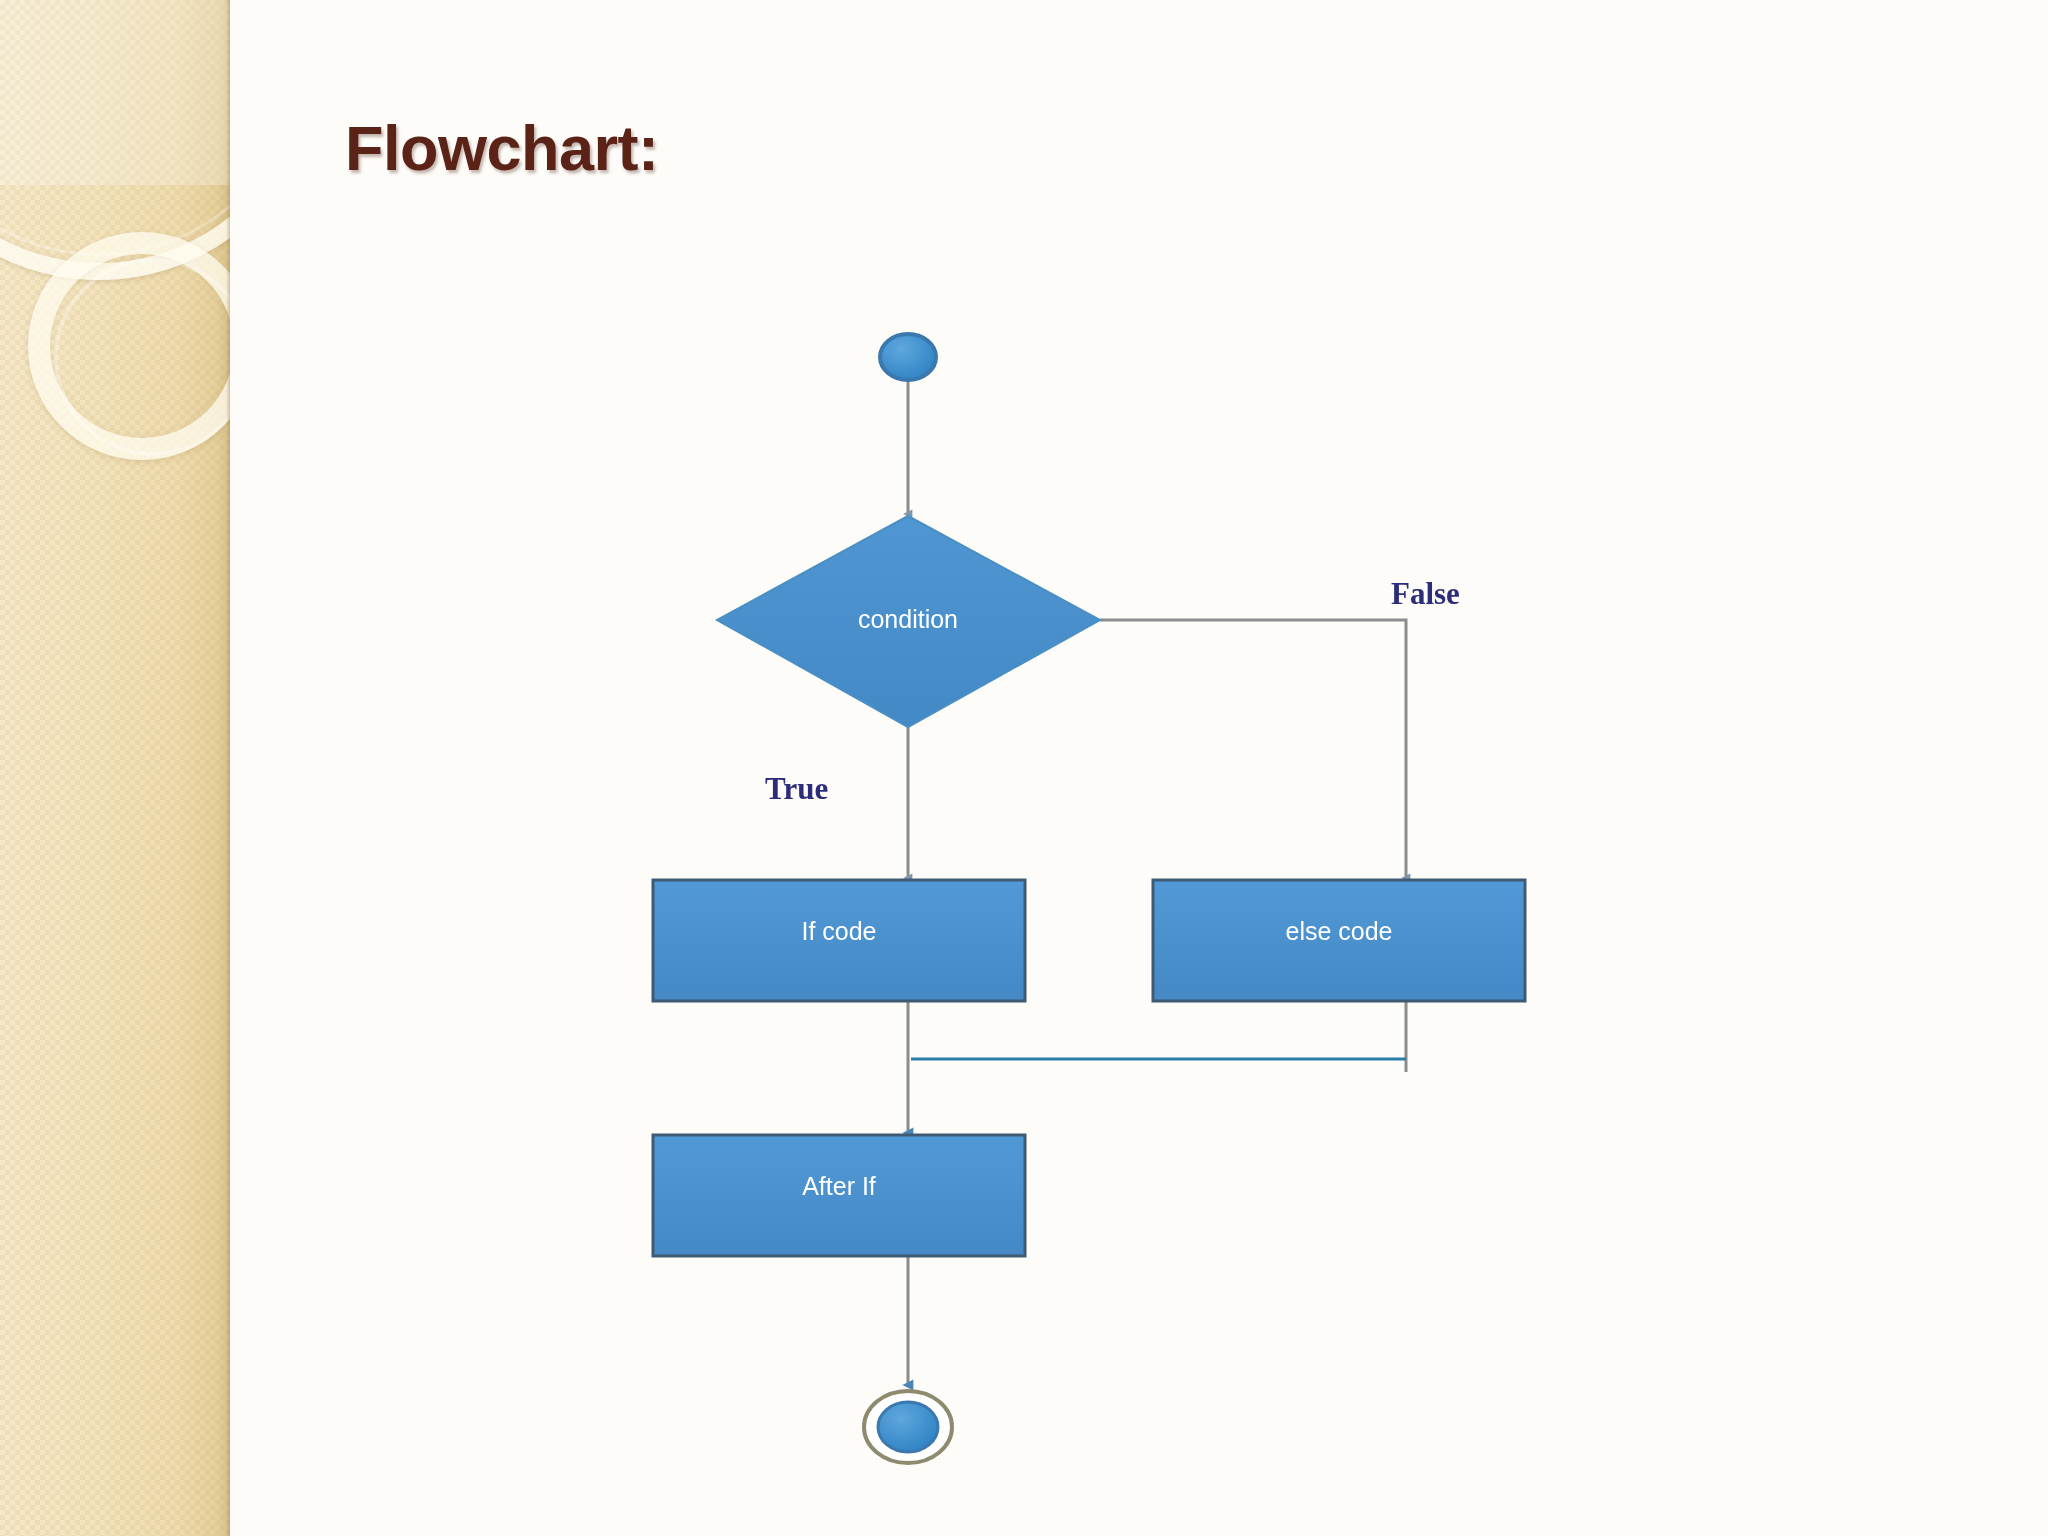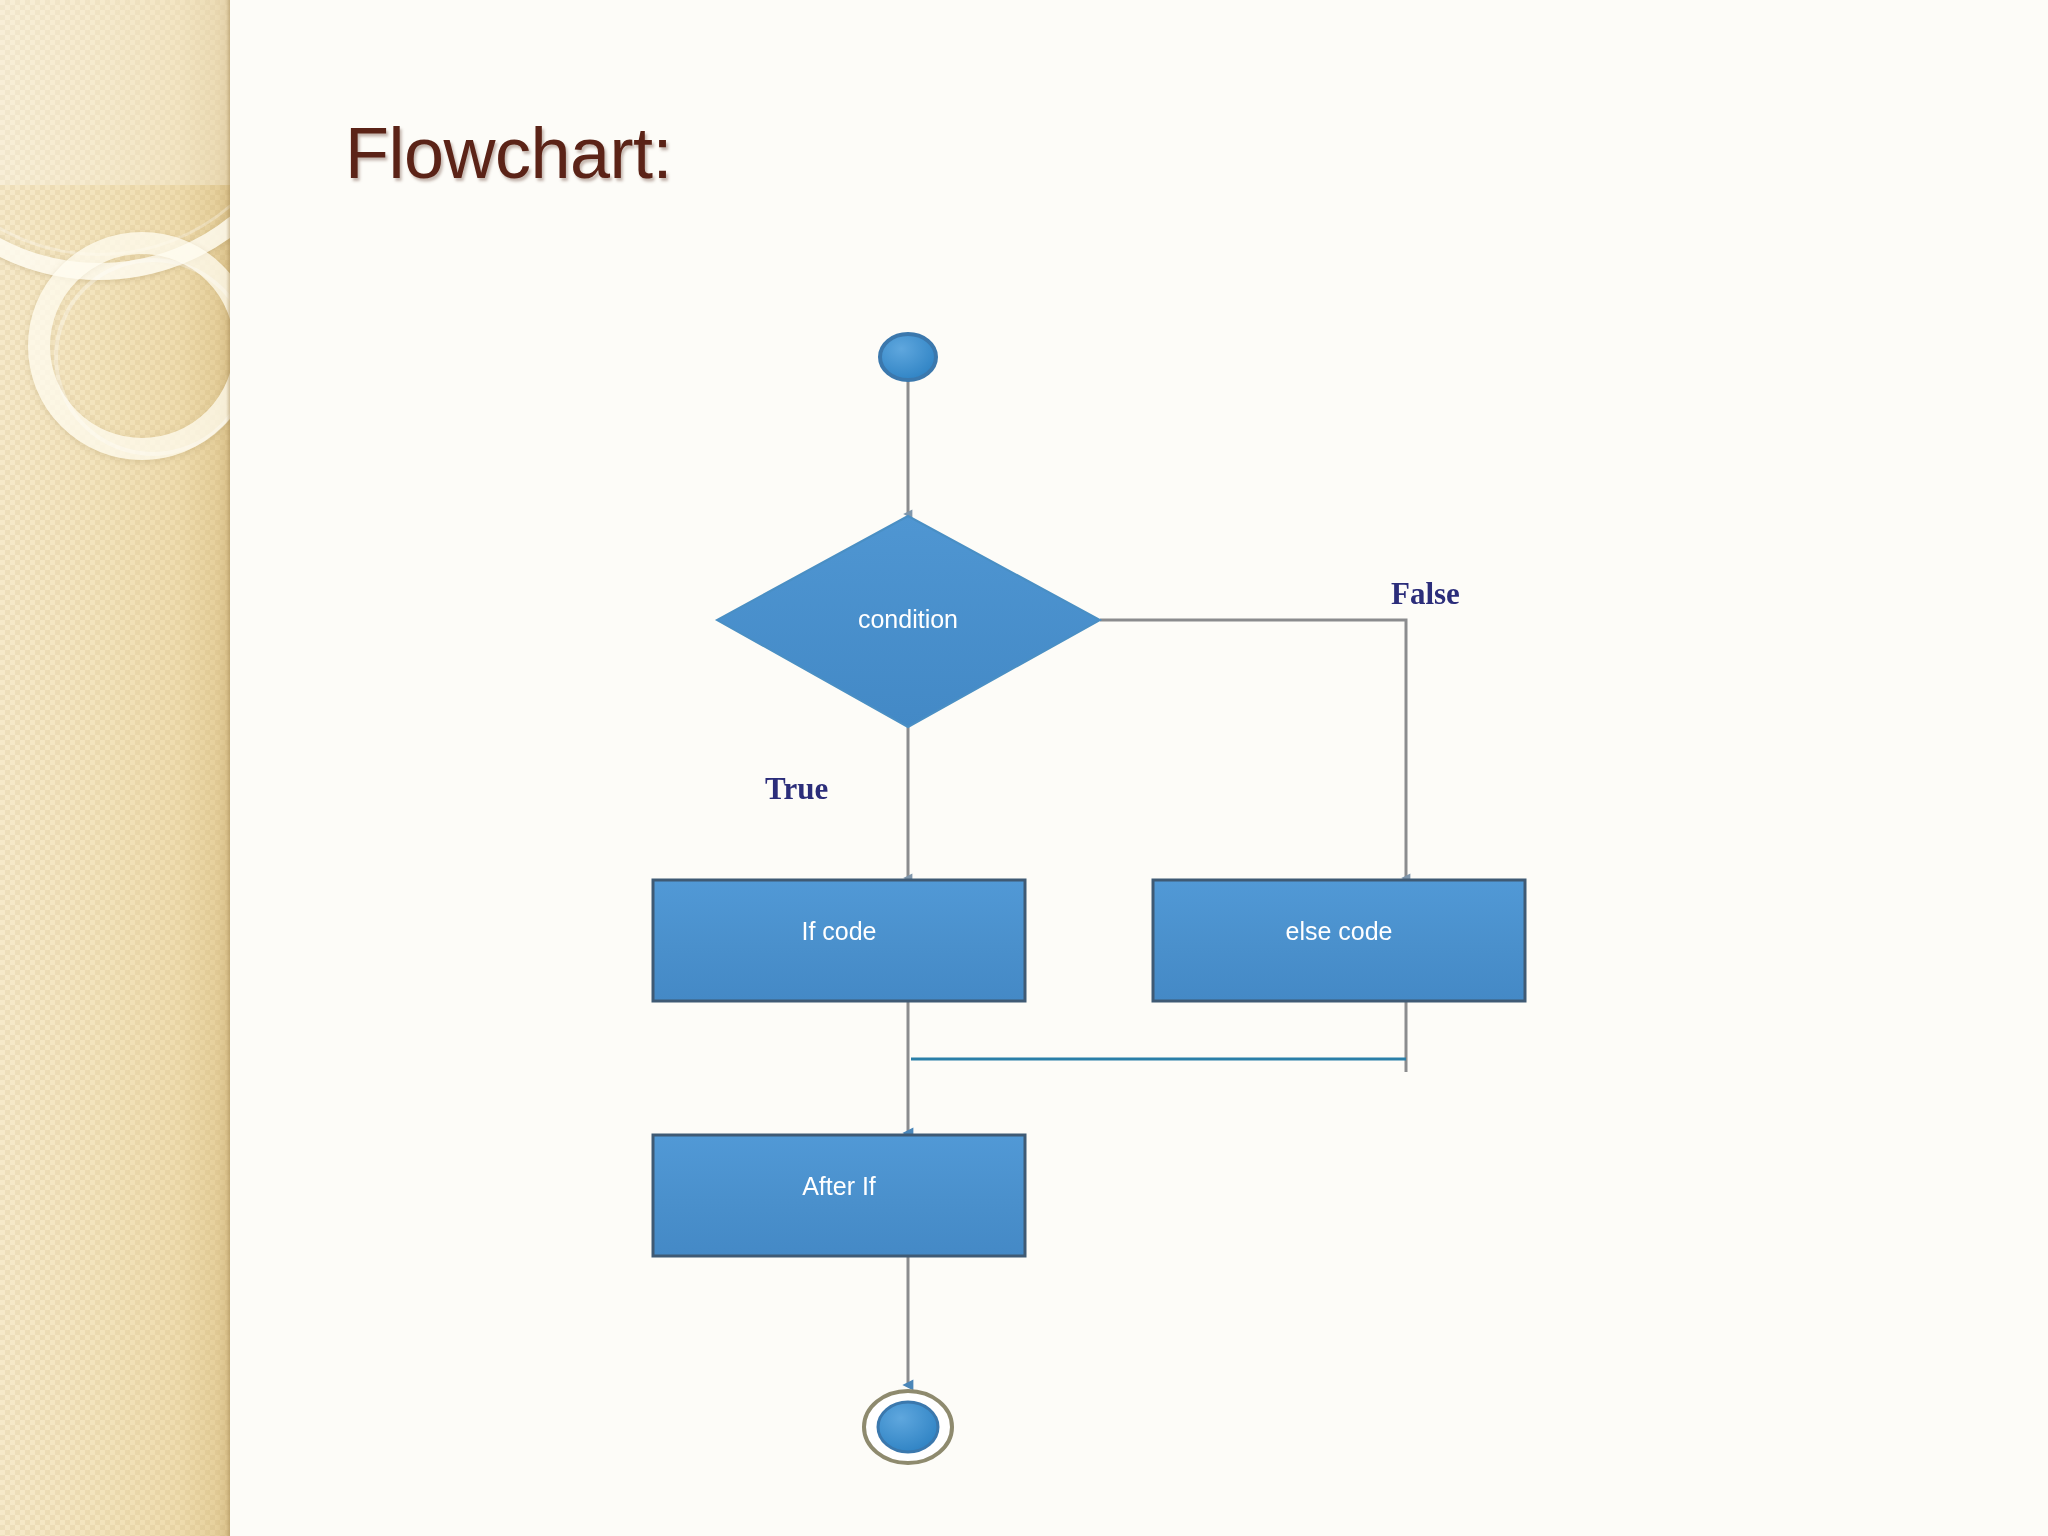--- a/index.html
+++ b/index.html
@@ -68,22 +68,22 @@
   }
   .side-edge{
     position:absolute; right:0; top:0; width:4px; height:1536px;
     background:linear-gradient(90deg, rgba(190,165,110,.0), rgba(165,138,86,.45));
   }
 
   
   .title{
     position:absolute;
     left:345px; top:112px;
-    font-size:72px;
-    font-weight:400;
+    font-size:63px;
+    font-weight:700;
     letter-spacing:-0.5px;
     color:#5B2317;
     text-shadow:2px 3px 3px rgba(90,50,35,.35);
     white-space:nowrap;
   }
 
   
   .diagram{
     position:absolute;
     left:230px; top:0;

